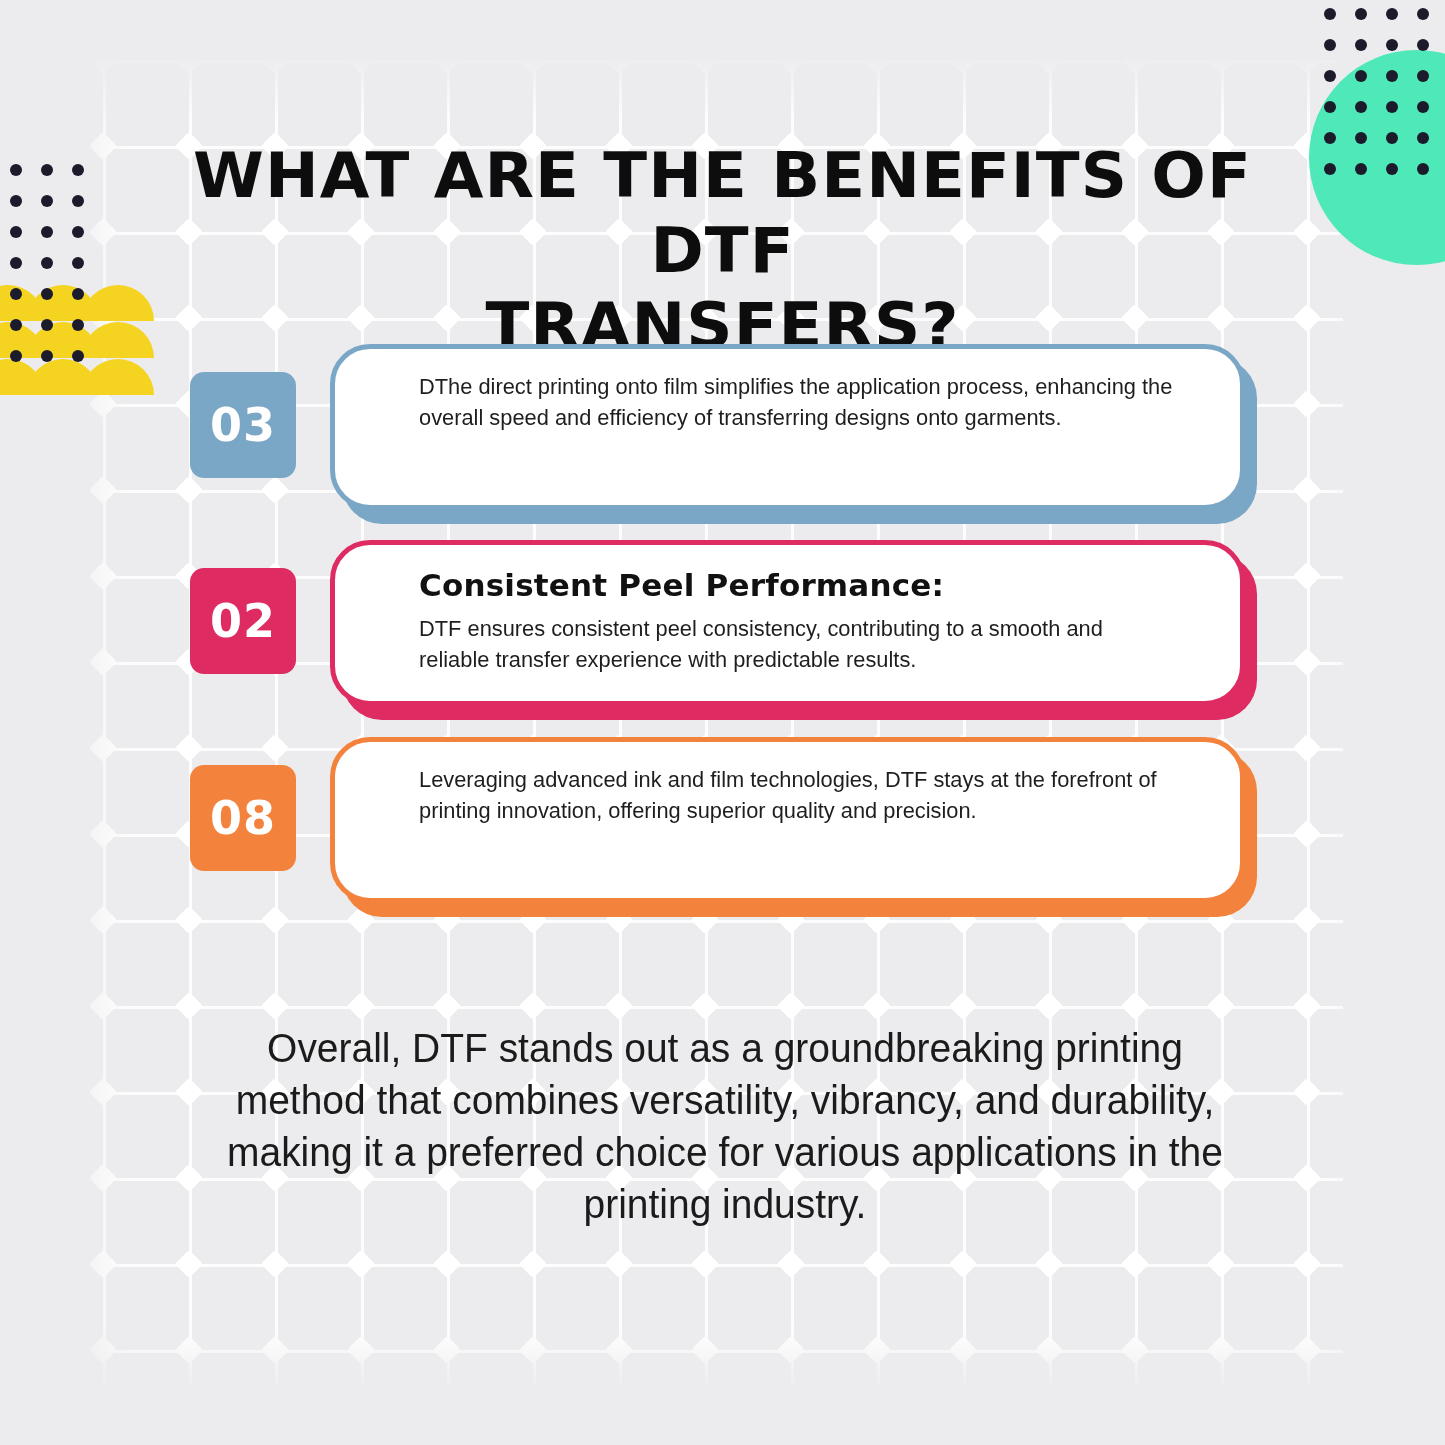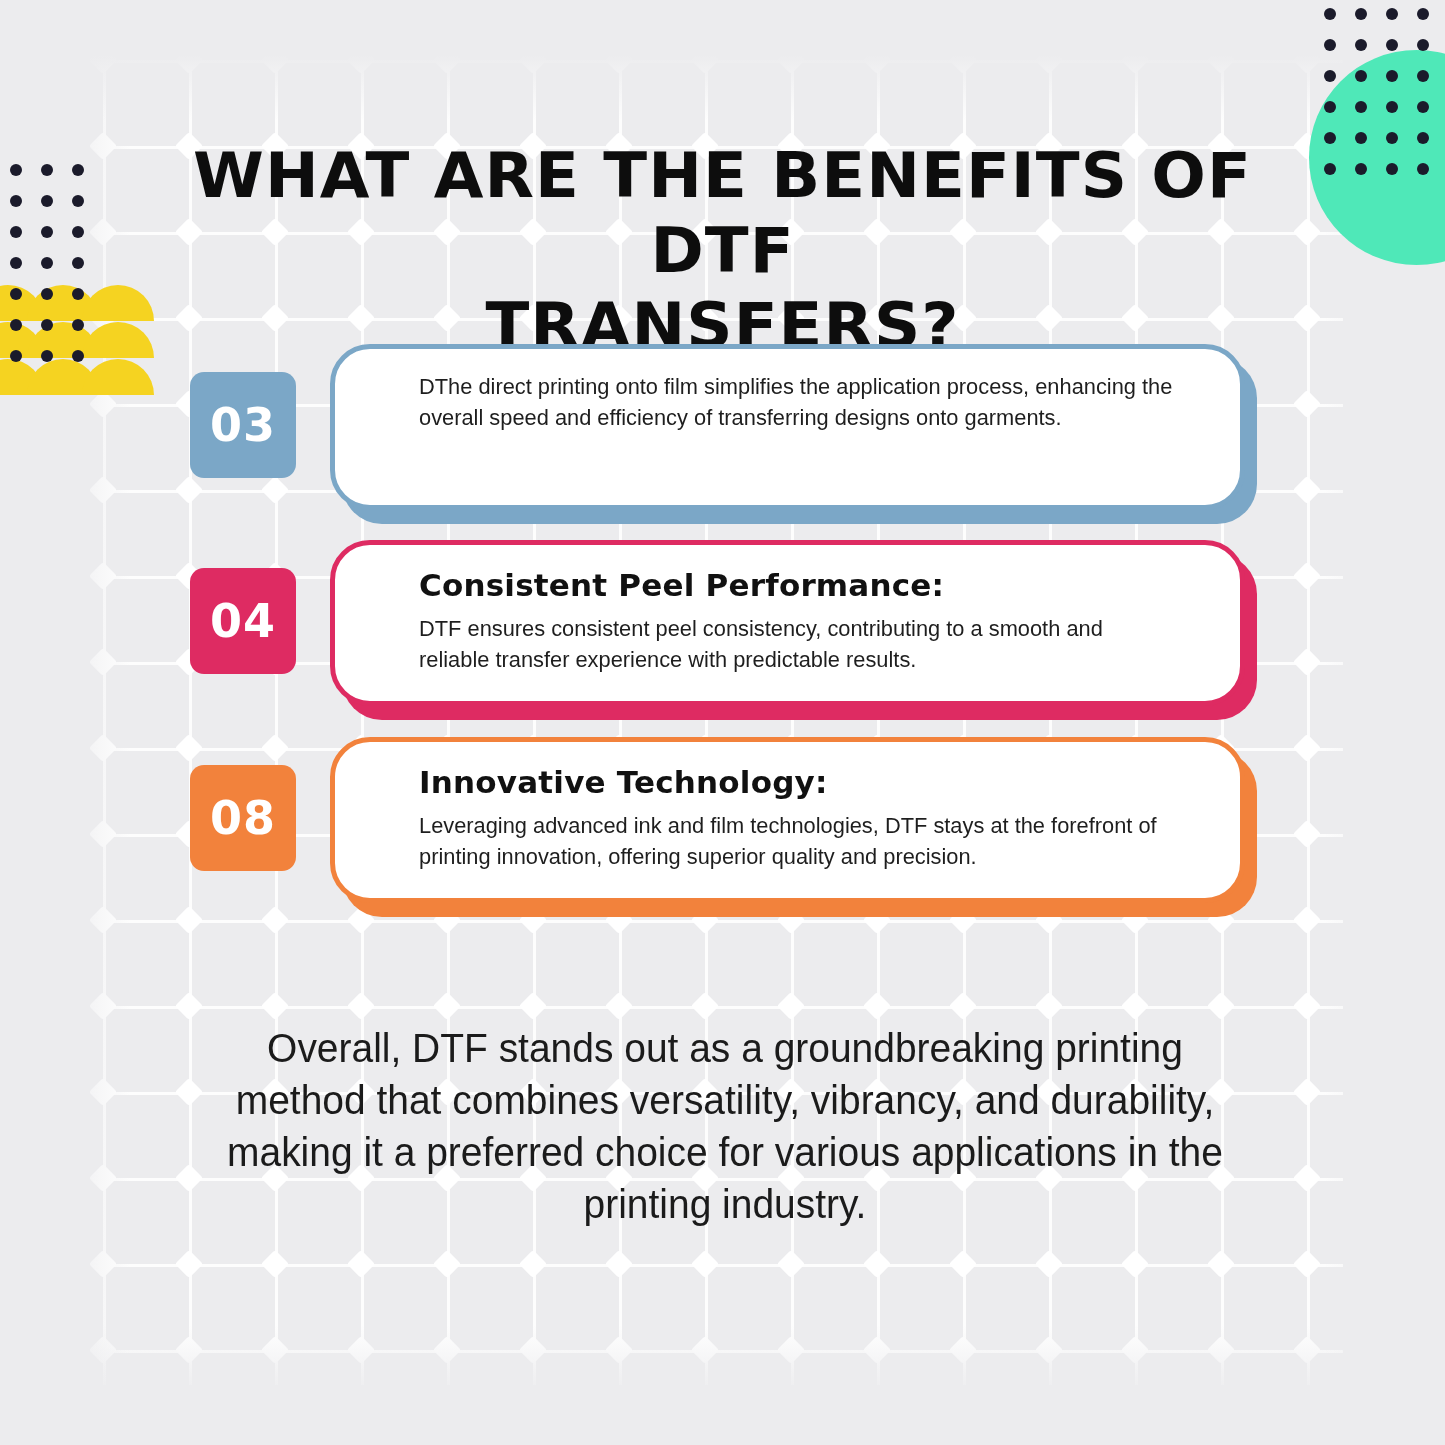--- a/index.html
+++ b/index.html
@@ -463,31 +463,30 @@
   <div id="cards">
       <div class="card-shadow" style="top: 358px; height: 166px; background: rgb(123, 167, 199);"></div>
       <div class="badge" style="top: 372px; background: rgb(123, 167, 199);">
         <span>03</span>
       </div>
       <div class="card" style="top: 344px; height: 166px; border-color: rgb(123, 167, 199); z-index: 3;">
         <p class="card-body">DThe direct printing onto film simplifies the application process, enhancing the overall speed and efficiency of transferring designs onto garments.</p>
       </div>
       <div class="card-shadow" style="top: 554px; height: 166px; background: rgb(222, 43, 98);"></div>
       <div class="badge" style="top: 568px; background: rgb(222, 43, 98);">
-        <span>04</span>
+        <span>02</span>
       </div>
       <div class="card" style="top: 540px; height: 166px; border-color: rgb(222, 43, 98); z-index: 3;">
         <div class="card-title">Consistent Peel Performance:</div>
         <p class="card-body">DTF ensures consistent peel consistency, contributing to a smooth and reliable transfer experience with predictable results.</p>
       </div>
       <div class="card-shadow" style="top: 751px; height: 166px; background: rgb(242, 130, 60);"></div>
       <div class="badge" style="top: 765px; background: rgb(242, 130, 60);">
         <span>08</span>
       </div>
       <div class="card" style="top: 737px; height: 166px; border-color: rgb(242, 130, 60); z-index: 3;">
-        <div class="card-title">Innovative Technology:</div>
         <p class="card-body">Leveraging advanced ink and film technologies, DTF stays at the forefront of printing innovation, offering superior quality and precision.</p>
       </div>
     </div>
 
   <div class="summary">Overall, DTF stands out as a groundbreaking printing method that combines versatility, vibrancy, and durability, making it a preferred choice for various applications in the printing industry.</div>
 
 </div>
 
 </body></html>

